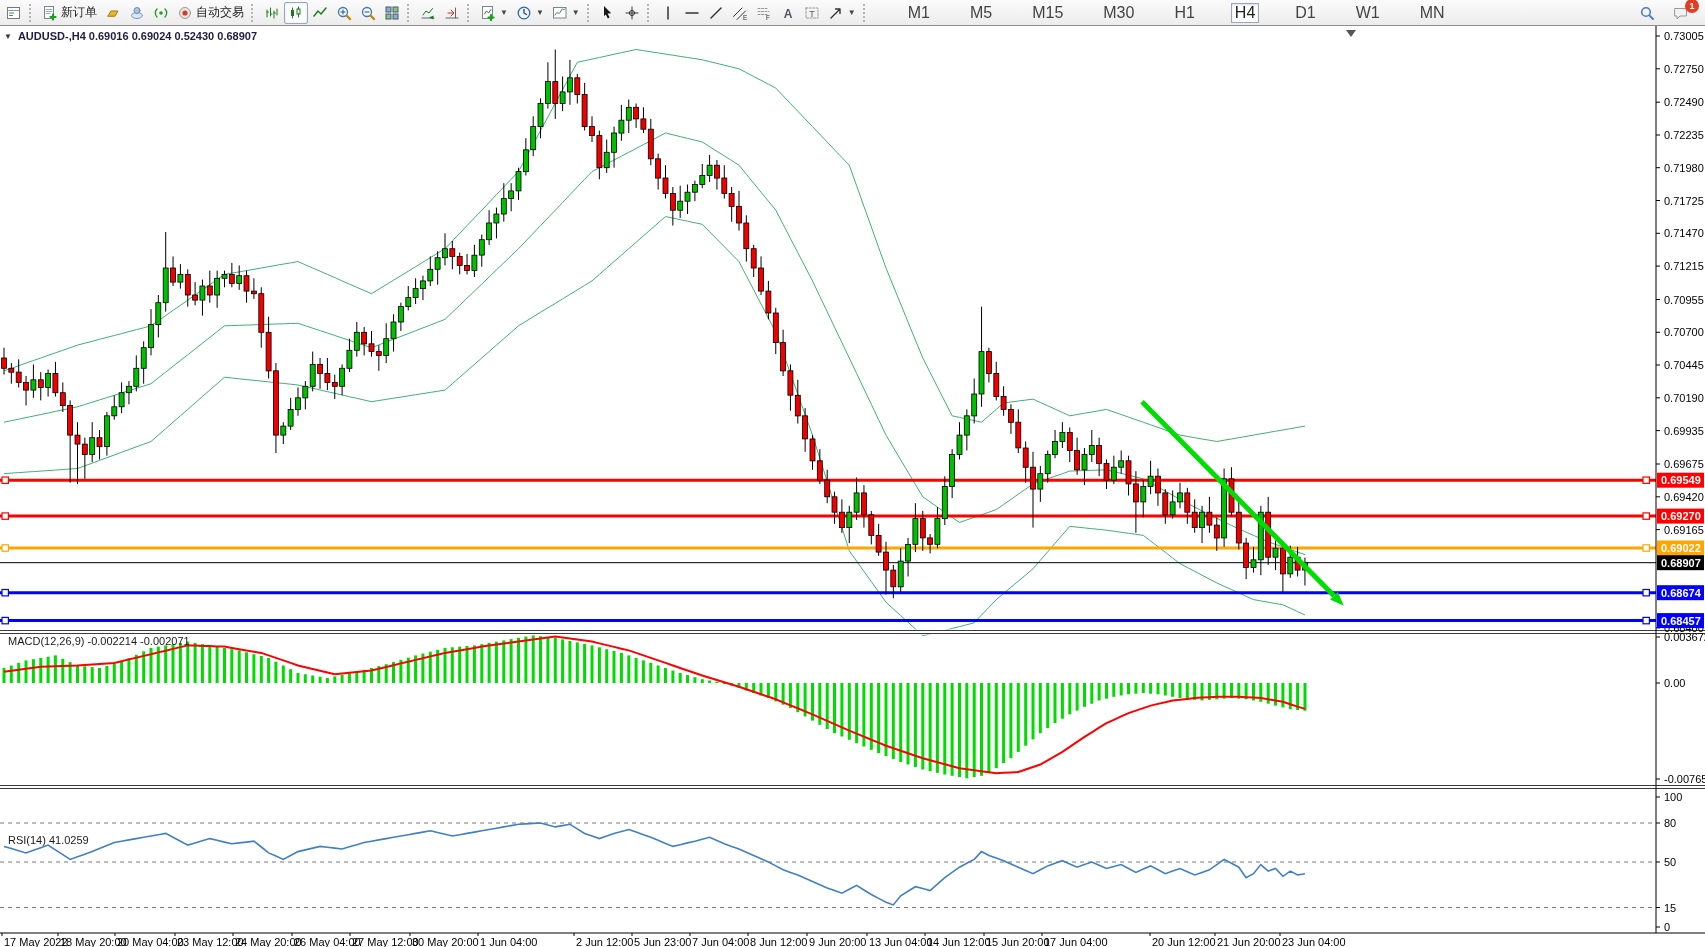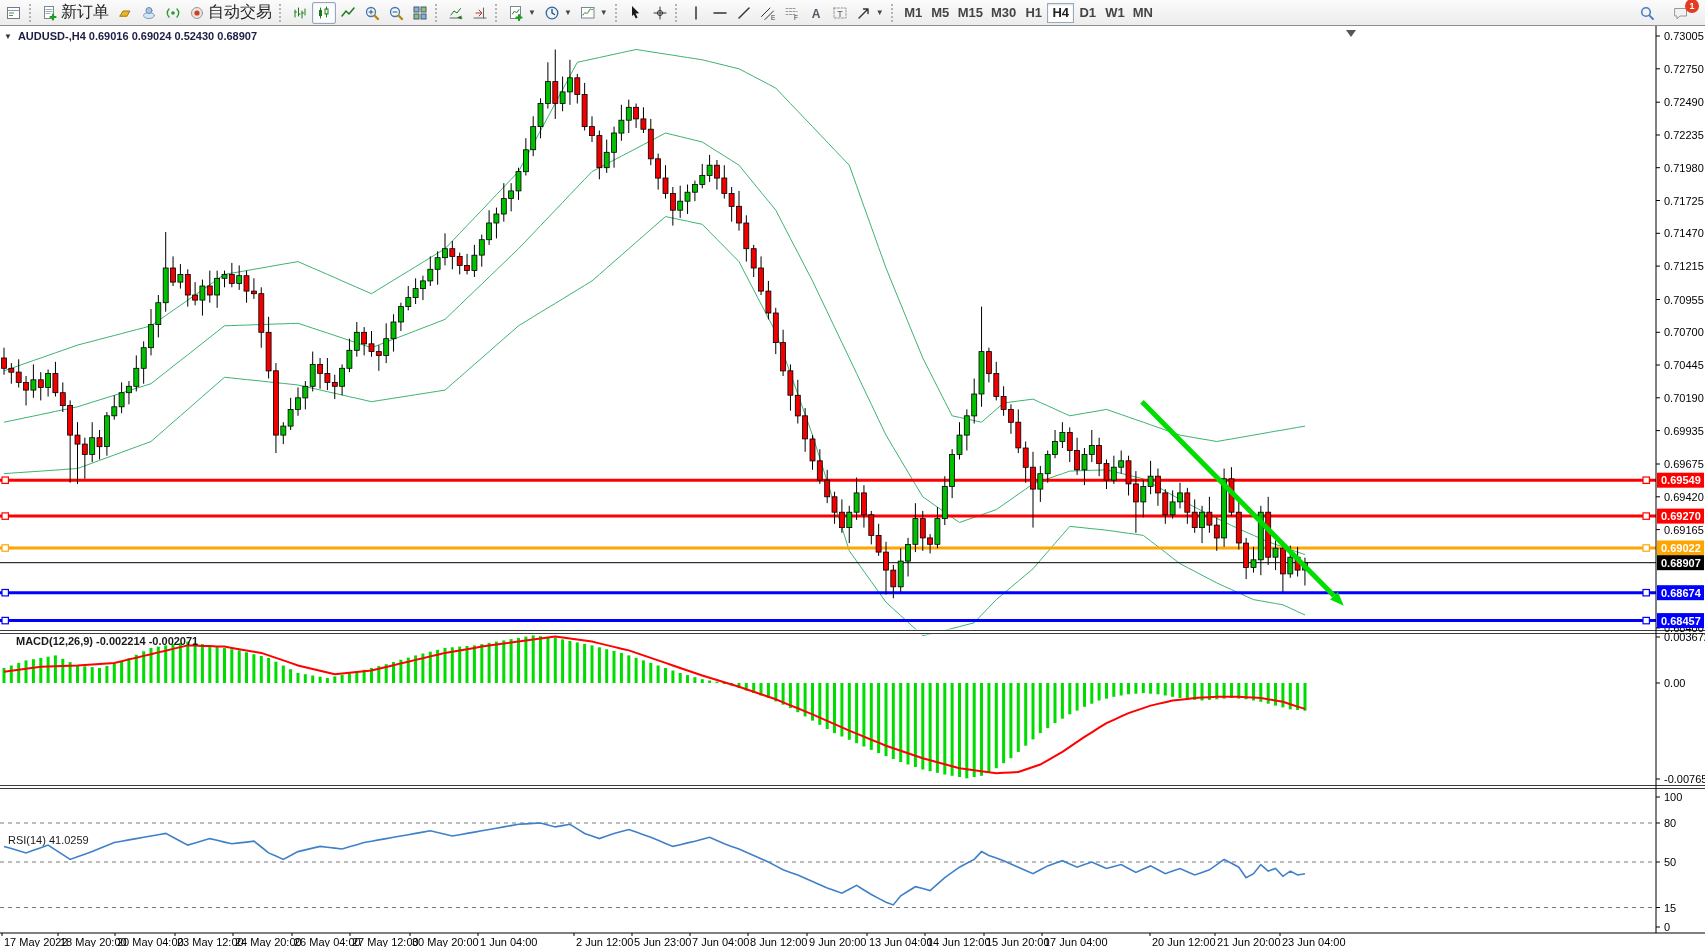--- a/index.html
+++ b/index.html
@@ -10,23 +10,23 @@
   
   #toolbar { position:absolute; left:0; top:0; width:1705px; height:26px;
     background:linear-gradient(#fbfbfb,#ececec);
     border-bottom:1px solid #8e8e8e; display:flex; align-items:center; padding:0 2px; }
   .tb-btn { height:22px; min-width:24px; display:flex; align-items:center; justify-content:center;
     gap:3px; padding:0 3px; border:1px solid transparent; border-radius:2px; color:#222;
     font-size:12px; white-space:nowrap; cursor:default; position:relative; }
   .tb-btn.active { background:#fdfdfd; border:1px solid #96a8c0; box-shadow:inset 0 0 2px #c8d4e4; }
   .tb-btn .caret { font-size:8px; color:#444; margin-left:1px; }
   .tb-handle { width:5px; height:18px; border-left:2px dotted #b4b4b4; margin:0 4px 0 3px; }
-  .tb-label { font-size:16px; color:#222; }
+  .tb-label { font-size:12px; color:#222; }
   .tf-btn { height:20px; min-width:27px; display:flex; align-items:center; justify-content:center;
-    font-size:13px; font-weight:bold; color:#444; border:1px solid transparent; padding:0 3px; }
+    font-size:16px; font-weight:normal; color:#444; border:1px solid transparent; padding:0 3px;margin-left:32px; }
   .tf-btn.active { background:#fff; border:1px solid #9aa8bc; box-shadow:inset 0 1px 2px #d7dee8; color:#222; }
   #tb-right { margin-left:auto; display:flex; align-items:center; gap:10px; padding-right:10px; }
   .badge { position:absolute; top:-4px; right:-7px; width:14px; height:14px; border-radius:50%;
     background:#e23c21; color:#fff; font-size:9px; font-weight:bold; display:flex;
     align-items:center; justify-content:center; }
 
   
   #chart-wrap { position:absolute; left:0; top:26px; width:1705px; height:921px; }
   .overlay-label { position:absolute; font-size:11px; color:#1a1a1a; pointer-events:none; }
   #chart-title { left:4px; top:4px; display:flex; align-items:center; gap:6px;
@@ -917,16 +917,16 @@
         <text x="1661" y="540.7" font-size="11" fill="#fff" font-weight="bold">0.68907</text>
         <rect x="1657" y="559.2" width="47" height="15" fill="#0000FF"></rect>
         <text x="1661" y="570.7" font-size="11" fill="#fff" font-weight="bold">0.68674</text>
         <rect x="1657" y="587.1" width="47" height="15" fill="#0000FF"></rect>
         <text x="1661" y="598.6" font-size="11" fill="#fff" font-weight="bold">0.68457</text>
       </svg>
     <div id="chart-title" class="overlay-label">
       <span class="tri">▼</span>
       <span>AUDUSD-,H4  0.69016 0.69024 0.52430 0.68907</span>
     </div>
-    <div class="overlay-label" style="left:16px;top:609px;font-weight:bold;">MACD(12,26,9) -0.002214 -0.002071</div>
+    <div class="overlay-label" style="left:8px;top:609px;">MACD(12,26,9) -0.002214 -0.002071</div>
     <div class="overlay-label" style="left:8px;top:808px;">RSI(14) 41.0259</div>
   </div>
 </div>
 
 </body></html>

